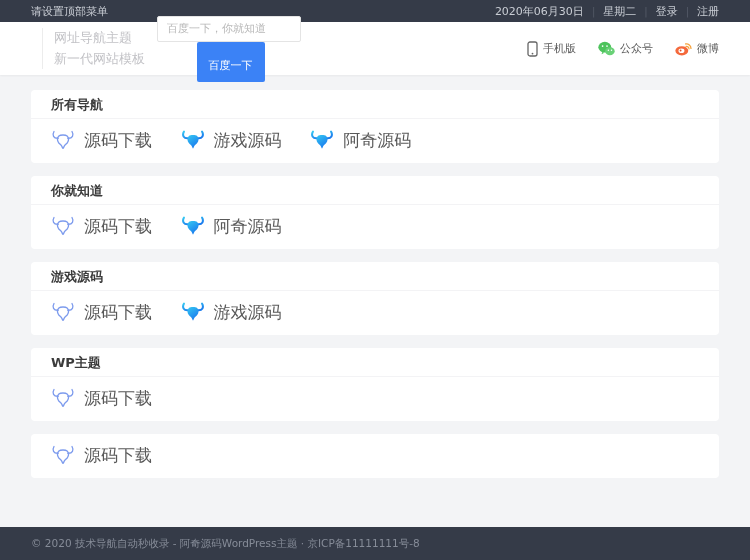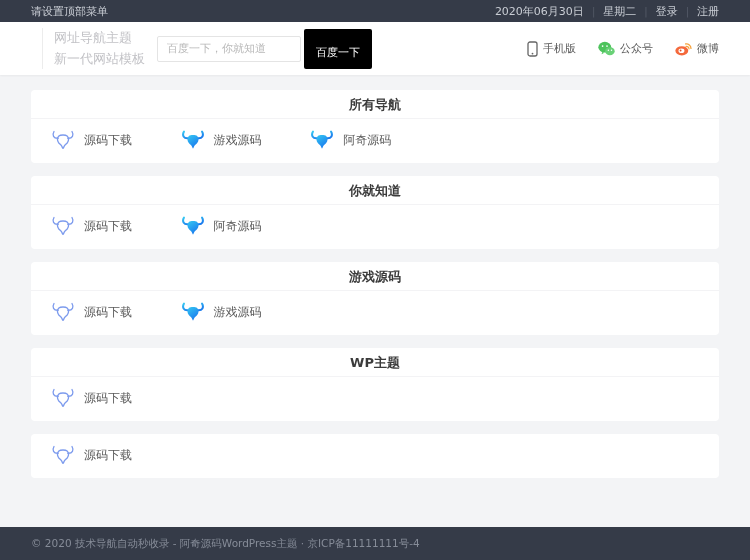--- a/index.html
+++ b/index.html
@@ -19,34 +19,34 @@
   .topbar .container { display: flex; align-items: center; height: 100%; }
   .topbar-right { margin-left: auto; display: flex; align-items: center; }
   .sep { color: #545a67; margin: 0 8px; font-size: 10px; }
   .toplink { color: #c9cdd4; cursor: pointer; text-decoration: none; }
 
   
   .header { flex: none; background: #fff; box-shadow: 0 1px 2px rgba(0,0,0,0.05); }
   .header .container { display: flex; align-items: center; height: 53px; }
   .site-title { font-size: 18px; font-weight: 700; color: #1c1c1c; letter-spacing: .5px; white-space: nowrap; }
   .tagline { margin-left: 11px; padding-left: 11px; border-left: 1px solid #ececec; font-size: 13px; color: #c2c2c6; line-height: 1.55; white-space: nowrap; }
-  .search { display: flex; align-items: center; margin-left: 12px; }
+  .search { display: flex; align-items: center; margin-left: 12px; flex-direction: column; }
   .search input { width: 144px; height: 26px; border: 1px solid #e4e4e4; border-radius: 2px; padding: 0 9px; font-size: 11px; color: #333; outline: none; font-family: inherit; }
   .search input::placeholder { color: #b8b8b8; }
-  .search button { height: 40px; padding: 16px 12px; margin-left: 3px; background: #000000; border: none; border-radius: 2px; color: #fff; font-size: 11px; cursor: pointer; font-family: inherit; }
+  .search button { height: 40px; padding: 16px 12px; margin-left: 3px; background: #3b82f6; border: none; border-radius: 2px; color: #fff; font-size: 11px; cursor: pointer; font-family: inherit; }
   .header-links { margin-left: auto; display: flex; align-items: center; padding-left: 27px; }
   .hlink { display: flex; align-items: center; margin-left: 22px; font-size: 11px; color: #595959; cursor: pointer; text-decoration: none; }
   .hlink svg { margin-right: 5px; }
 
   
-  .main { flex: 1; padding-top: 15px; text-align: center; }
+  .main { flex: 1; padding-top: 15px; }
   .card { background: #fff; border-radius: 4px; margin-bottom: 13px; }
   .card-title { font-size: 13px; line-height: 13px; font-weight: 700; color: #3b3b3b; padding: 8px 20px 7px; border-bottom: 1px solid #f3f3f5; }
   .card-body { display: flex; padding: 8px 20px 9px; }
-  .nav-item { flex: 0 0 20%; display: flex; align-items: center; height: 27px; color: #595959; font-size: 12px; text-decoration: none; cursor: pointer; }
+  .nav-item { flex: 0 0 20%; display: flex; align-items: center; height: 27px; color: #595959; font-size: 17px; text-decoration: none; cursor: pointer; }
   .nav-item .bull { margin-right: 9px; flex: none; }
 
   
   .footer { flex: none; height: 33px; background: #353b48; display: flex; align-items: center; }
   .footer .container { color: #868c98; font-size: 10.5px; }
 </style>
 </head>
 <body>
 
 <svg width="0" height="0" style="position:absolute" aria-hidden="true">
@@ -209,14 +209,14 @@
           </svg>
           <span>源码下载</span>
         </a>
       </div>
     </div>
 
   </div>
 </div>
 
 <div class="footer">
-  <div class="container">© 2020 技术导航自动秒收录 - 阿奇源码WordPress主题 · 京ICP备11111111号-4</div>
+  <div class="container">© 2020 技术导航自动秒收录 - 阿奇源码WordPress主题 · 京ICP备11111111号-8</div>
 </div>
 
 </body></html>

